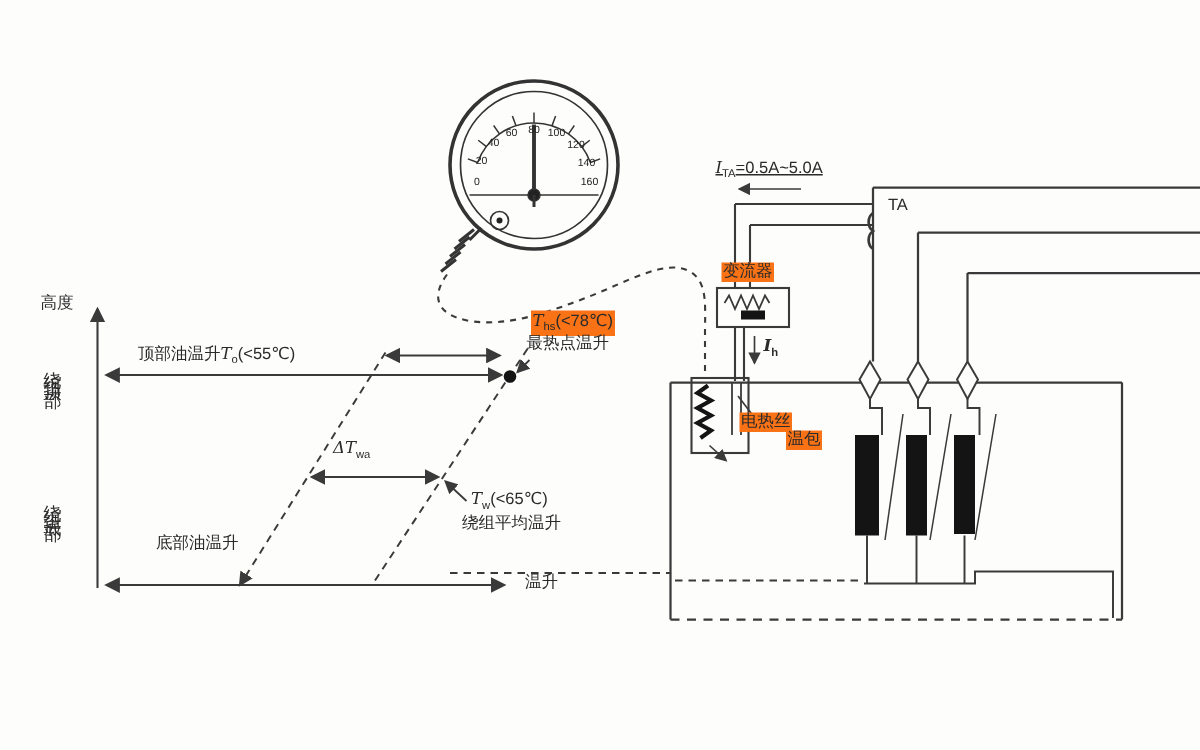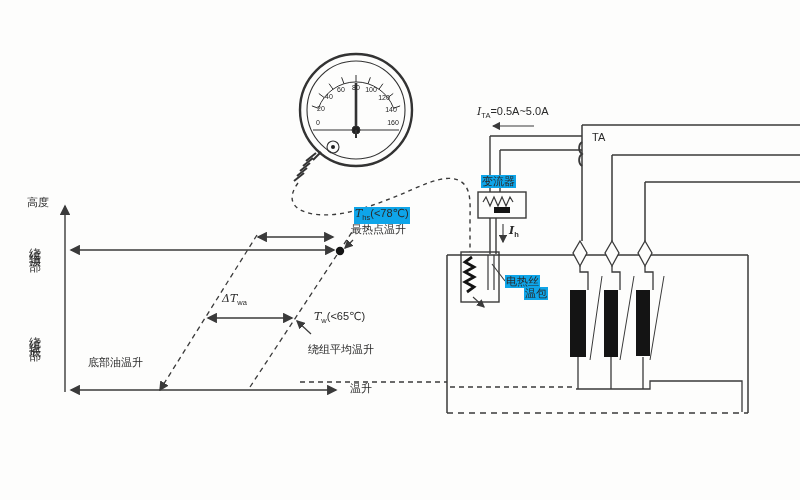--- a/index.html
+++ b/index.html
@@ -3,21 +3,21 @@
 <meta charset="utf-8">
 <style>
   html,body{margin:0;padding:0;background:#fff;}
   .stage{position:relative;width:800px;height:500px;background:#fdfdfc;overflow:hidden;
          font-family:"Liberation Sans","DejaVu Sans",sans-serif;color:#2a2a2a;}
   svg{position:absolute;inset:0;}
   .lbl{position:absolute;font-size:11px;line-height:13px;white-space:nowrap;color:#2a2a2a;}
   .vert{writing-mode:vertical-rl;letter-spacing:4px;font-size:12px;}
   .sym{font-family:"DejaVu Serif","Liberation Serif",serif;font-style:italic;}
   sub{font-size:7.5px;}
-  .bgw{background:#0ea5e9;padding:0 1px;}
+  .bgw{background:#f97316;padding:0 1px;}
   .dialnum{position:absolute;font-size:7px;color:#222;transform:translate(-50%,-50%);}
 </style>
 </head>
 <body>
 
 <div class="stage">
 
   <svg width="800" height="500" viewBox="0 0 800 500">
     <defs>
       <marker id="ah" viewBox="0 0 10 10" refX="8.5" refY="5" markerWidth="7.5" markerHeight="7.5" orient="auto-start-reverse">
@@ -154,47 +154,50 @@
       <rect x="570" y="290" width="16" height="67"></rect>
       <rect x="604" y="290" width="14" height="67"></rect>
       <rect x="636" y="290" width="14" height="66"></rect>
     </g>
   </svg>
 
   <div class="lbl" style="left:27px;top:196px;font-family:Liberation Serif, serif;">高度</div>
   <div class="lbl vert" style="left:28px;top:238px;height:82px;">绕组顶部</div>
   <div class="lbl vert" style="left:28px;top:327px;height:82px;">绕组底部</div>
 
+  <div class="lbl" style="left:92px;top:229px;">
+    <span>顶部油温升</span><span class="sym">T</span><sub>o</sub><span>(&lt;55℃)</span>
+  </div>
 
   <div class="lbl bgw" style="left:354px;top:207px;text-align:right;">
     <span class="sym">T</span><sub>hs</sub><span>(&lt;78℃)</span>
   </div>
   <div class="lbl" style="left:351px;top:223px;text-align:center;">最热点温升</div>
 
   <div class="lbl" style="left:222px;top:292px;">
     <span class="sym">ΔT</span><sub>wa</sub>
   </div>
 
-  <div class="lbl" style="left:314px;top:310px;">
+  <div class="lbl" style="left:314px;top:326px;">
     <span class="sym">T</span><sub>w</sub><span>(&lt;65℃)</span>
   </div>
   <div class="lbl" style="left:308px;top:343px;">绕组平均温升</div>
 
-  <div class="lbl" style="left:88px;top:356px;">底部油温升</div>
+  <div class="lbl" style="left:104px;top:356px;">底部油温升</div>
   <div class="lbl" style="left:350px;top:382px;text-align:center;">温升</div>
 
-  <div class="lbl" style="left:477px;top:105px;">
+  <div class="lbl" style="left:477px;top:105px;text-decoration:underline;">
     <span class="sym">I</span><sub>TA</sub><span>=0.5A~5.0A</span>
   </div>
   <div class="lbl" style="left:592px;top:131px;">TA</div>
   <div class="lbl bgw" style="left:481px;top:175px;">变流器</div>
   <div class="lbl" style="left:509px;top:224px;font-weight:bold;">
     <span class="sym">I</span><sub>h</sub>
   </div>
-  <div class="lbl bgw" style="left:505px;top:275px;">电热丝</div>
+  <div class="lbl bgw" style="left:493px;top:275px;">电热丝</div>
   <div class="lbl bgw" style="left:484px;top:287px;margin-left:40px;">温包</div>
 
   <div>
     <div class="dialnum" style="left:318px;top:122px;">0</div>
     <div class="dialnum" style="left:321px;top:108px;">20</div>
     <div class="dialnum" style="left:329px;top:96px;">40</div>
     <div class="dialnum" style="left:341px;top:89px;">60</div>
     <div class="dialnum" style="left:356px;top:87px;">80</div>
     <div class="dialnum" style="left:371px;top:89px;">100</div>
     <div class="dialnum" style="left:384px;top:97px;">120</div>

